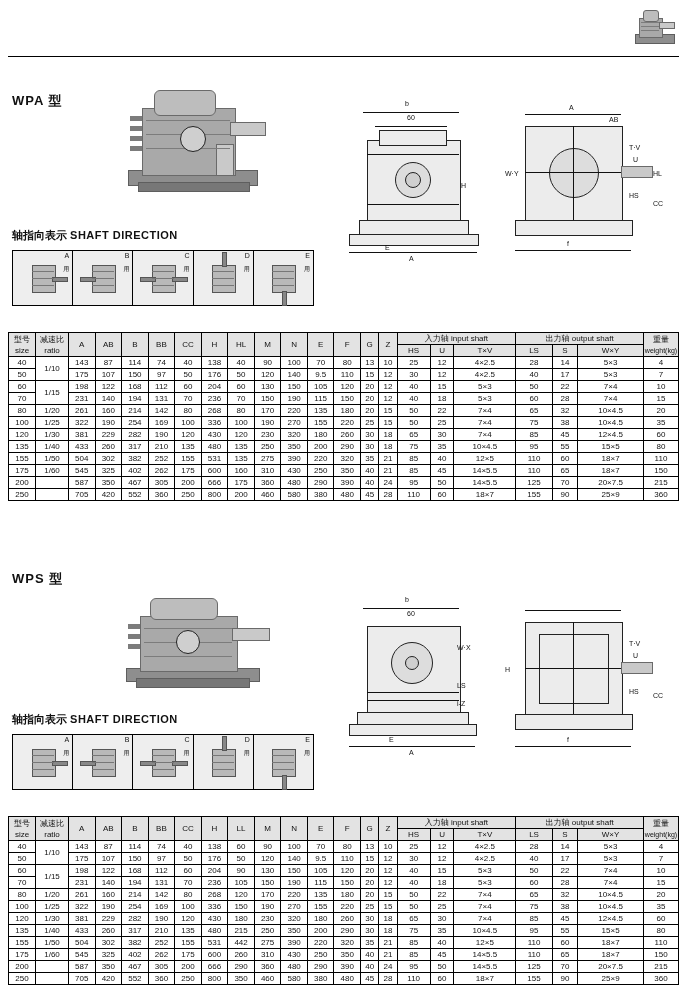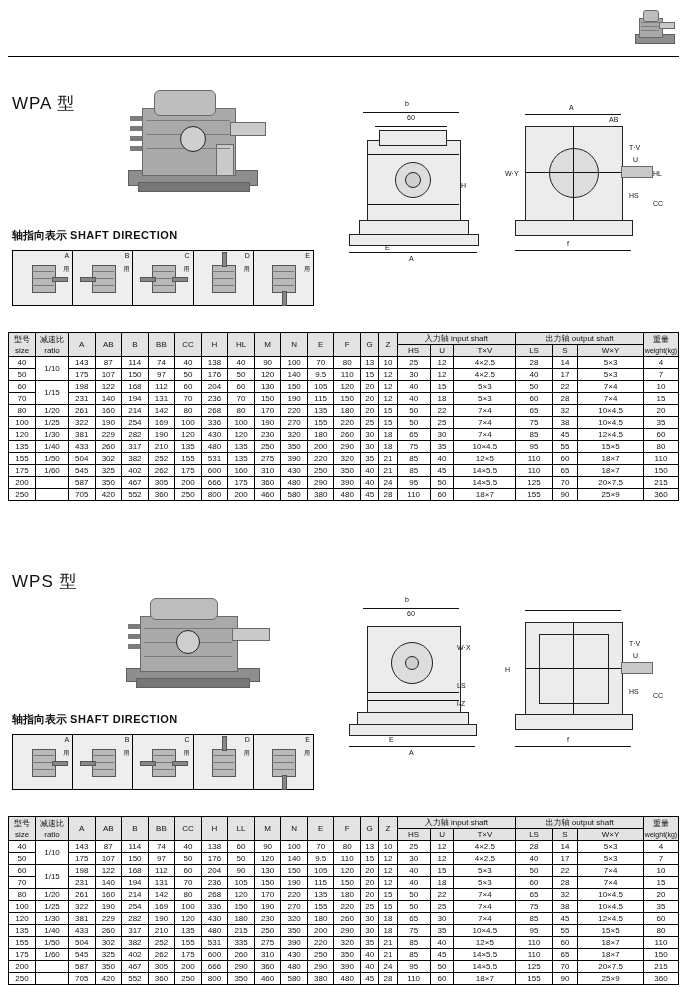--- a/index.html
+++ b/index.html
@@ -1,19 +1,19 @@
 <!DOCTYPE html>
 <html><head>
 <meta charset="utf-8">
 <style>
   html,body{margin:0;padding:0;background:#fff;}
   body{width:687px;height:1002px;font-family:"Liberation Sans",sans-serif;color:#111;position:relative;overflow:hidden;}
   .page{position:relative;width:687px;height:1002px;}
   .hline{position:absolute;left:8px;width:671px;height:1px;background:#000;}
-  .sect-title{position:absolute;font-size:17px;font-weight:normal;letter-spacing:1px;}
+  .sect-title{position:absolute;font-size:13px;font-weight:bold;letter-spacing:1px;}
   .shaft-title{position:absolute;font-size:11px;font-weight:bold;}
   .shaft-title .en{font-weight:bold;letter-spacing:.5px;}
   
   table.spec{position:absolute;border-collapse:collapse;font-size:8px;background:#fff;}
   table.spec td,table.spec th{border:1px solid #000;text-align:center;padding:0;height:11px;line-height:11px;font-weight:normal;}
   table.spec th{background:#e3e3e3;font-size:8px;}
   table.spec td{background:#fff;}
   .hdr-grey{background:#e3e3e3 !important;}
   .tiny{font-size:7px;}
   
@@ -842,21 +842,21 @@
         </tr>
         <tr>
           <td>155</td>
           <td rowspan="1">1/50</td>
           <td>504</td>
           <td>302</td>
           <td>382</td>
           <td>252</td>
           <td>155</td>
           <td>531</td>
-          <td>335</td>
+          <td>442</td>
           <td>275</td>
           <td>390</td>
           <td>220</td>
           <td>320</td>
           <td>35</td>
           <td>21</td>
           <td>85</td>
           <td>40</td>
           <td>12×5</td>
           <td>110</td>

